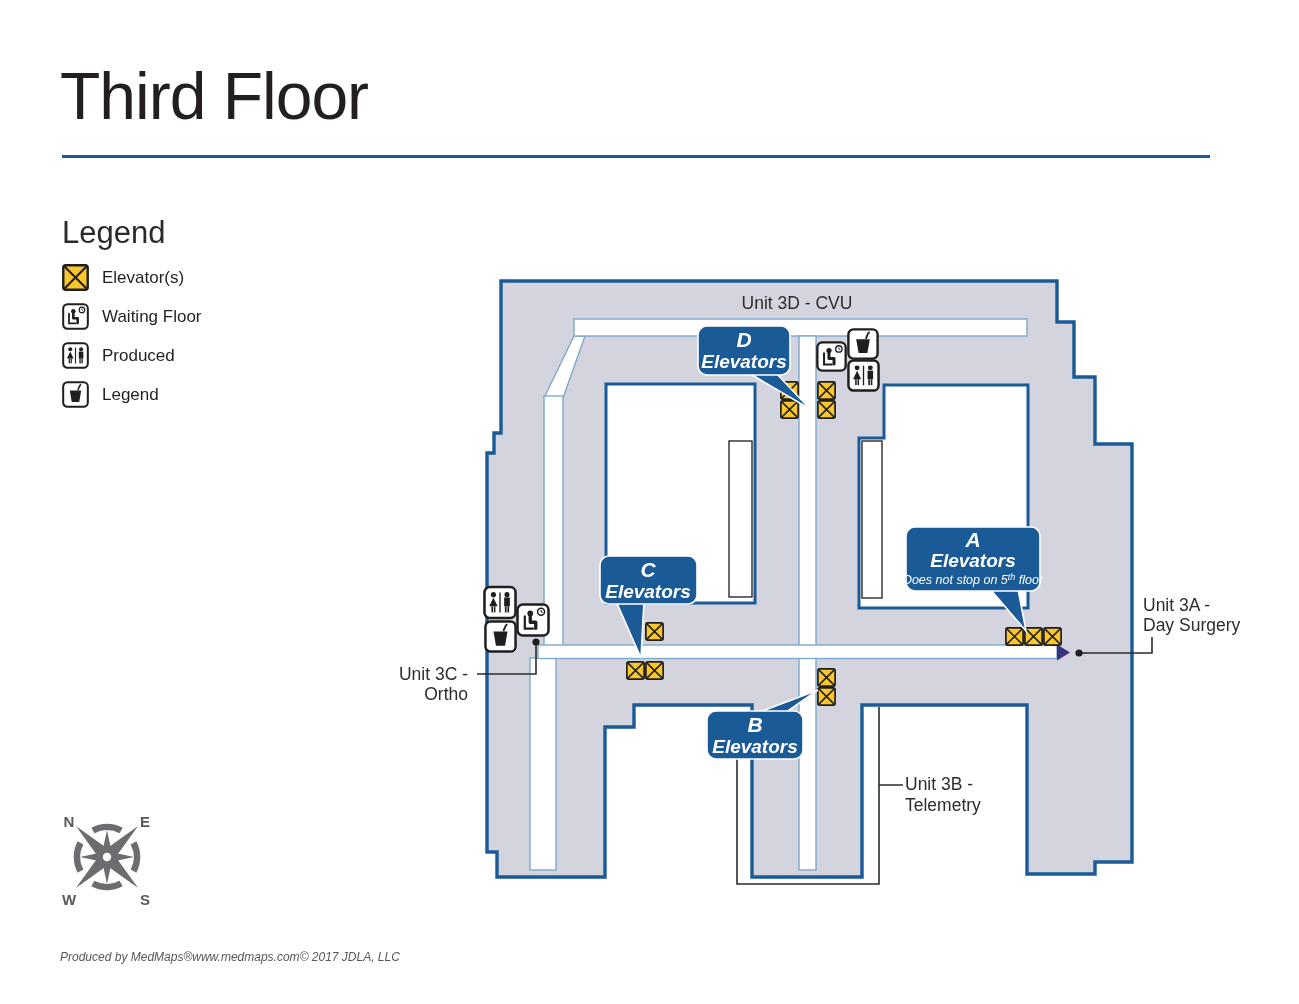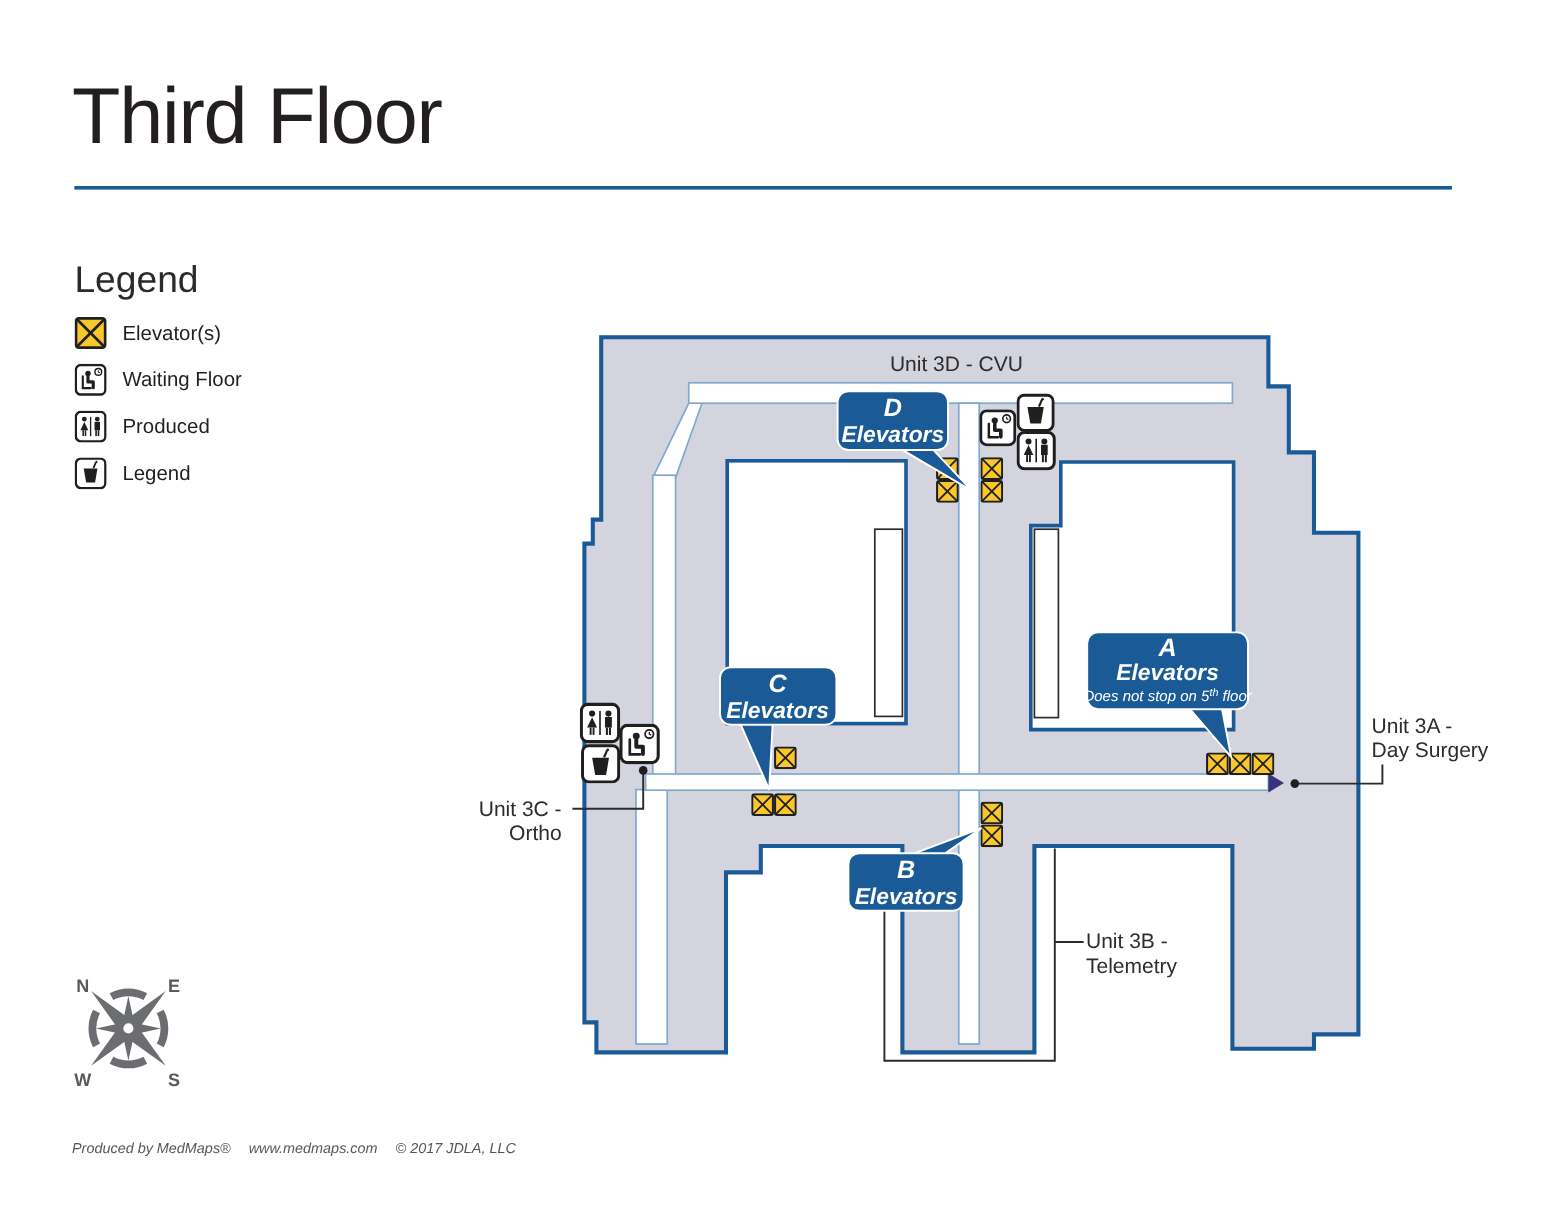--- a/index.html
+++ b/index.html
@@ -3,21 +3,21 @@
 <meta charset="utf-8">
 <style>
   html,body{margin:0;padding:0;background:#ffffff;}
   body{width:1299px;height:1004px;position:relative;font-family:"Liberation Sans",sans-serif;overflow:hidden;}
   .title{position:absolute;left:60px;top:58px;font-size:66px;font-weight:400;color:#231f20;letter-spacing:-1px;}
   .rule{position:absolute;left:62px;top:155px;width:1148px;height:3px;background:#1a5a96;}
   .legend{position:absolute;left:62px;top:215px;}
   .legend-heading{font-size:31px;font-weight:400;color:#2b2a2a;margin:0 0 13px 0;}
   .legend-row{display:flex;align-items:center;gap:13px;height:27px;margin-bottom:12px;}
   .legend-label{font-size:17px;color:#231f20;}
-  .footer{position:absolute;left:60px;top:950px;display:flex;gap:15px;font-style:italic;font-size:12px;color:#57575a;}
+  .footer{position:absolute;left:60px;top:950px;display:flex;font-style:italic;font-size:12px;color:#57575a;}
   svg text{font-family:"Liberation Sans",sans-serif;}
   .map-label{font-size:17.5px;fill:#2d2d2d;}
   .callout-letter{font-size:21px;font-weight:bold;font-style:italic;fill:#ffffff;}
   .callout-word{font-size:19px;font-weight:bold;font-style:italic;fill:#ffffff;}
   .callout-note{font-size:12.5px;font-style:italic;fill:#ffffff;}
   .compass-letter{font-size:15px;font-weight:bold;fill:#595a5c;}
 </style>
 </head>
 <body>
 

